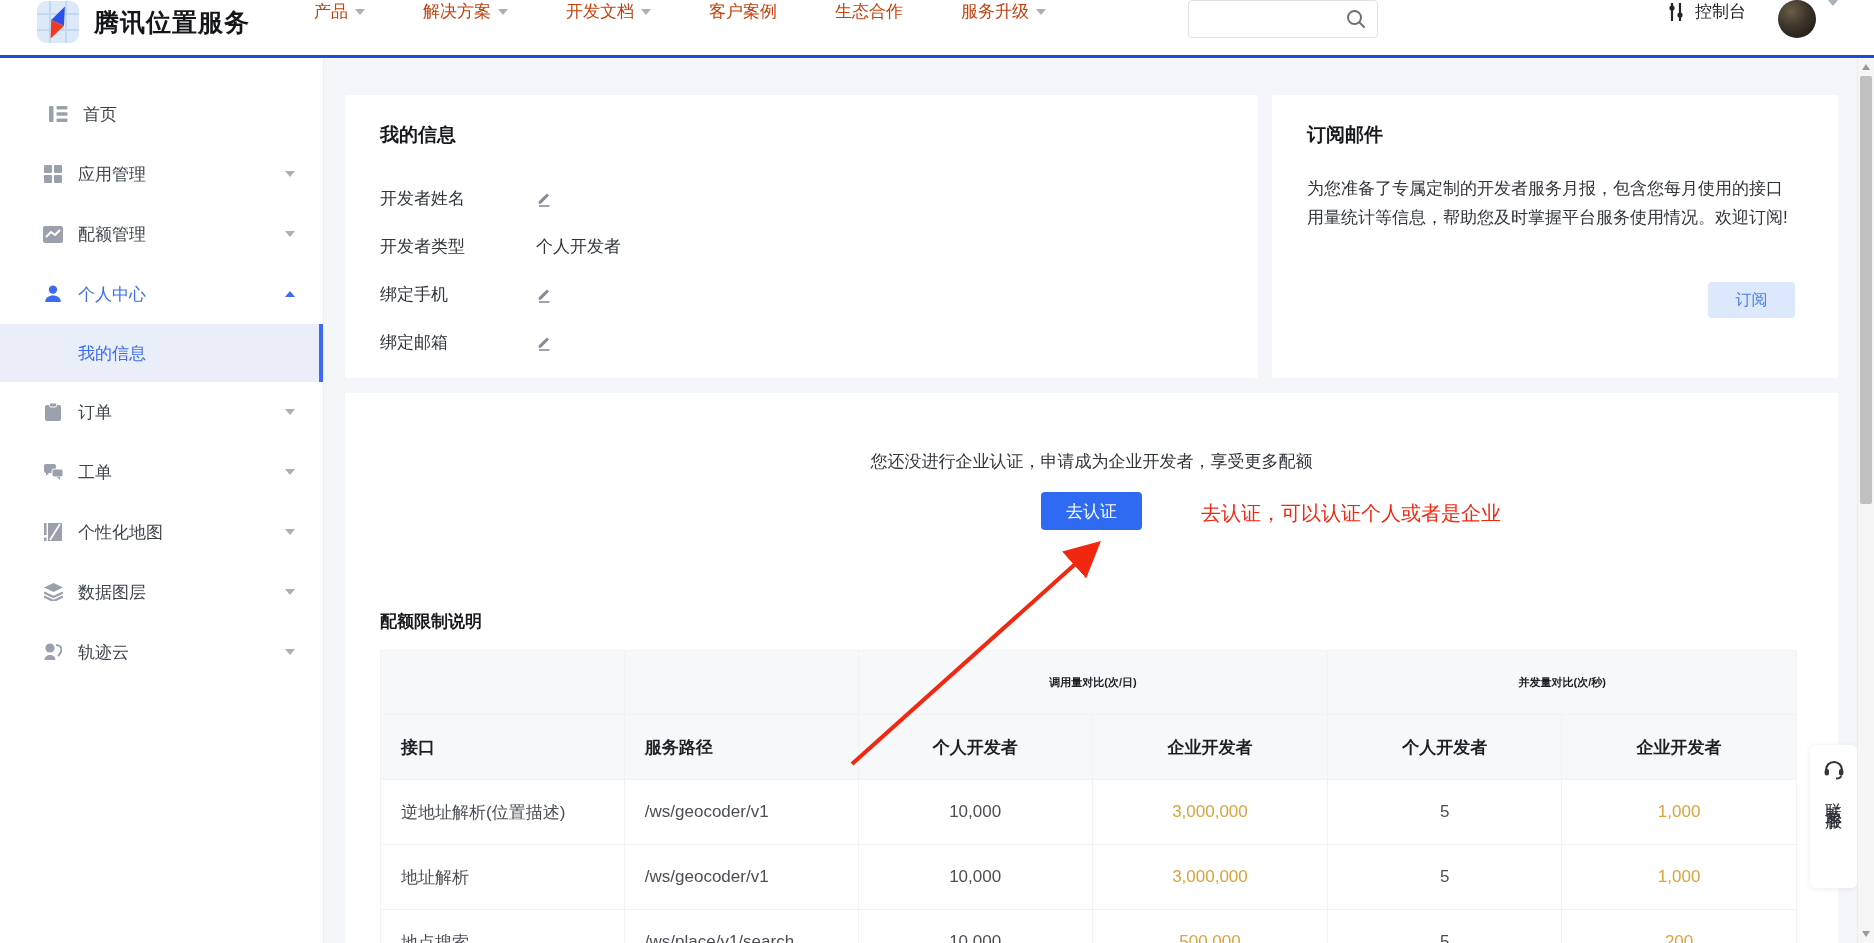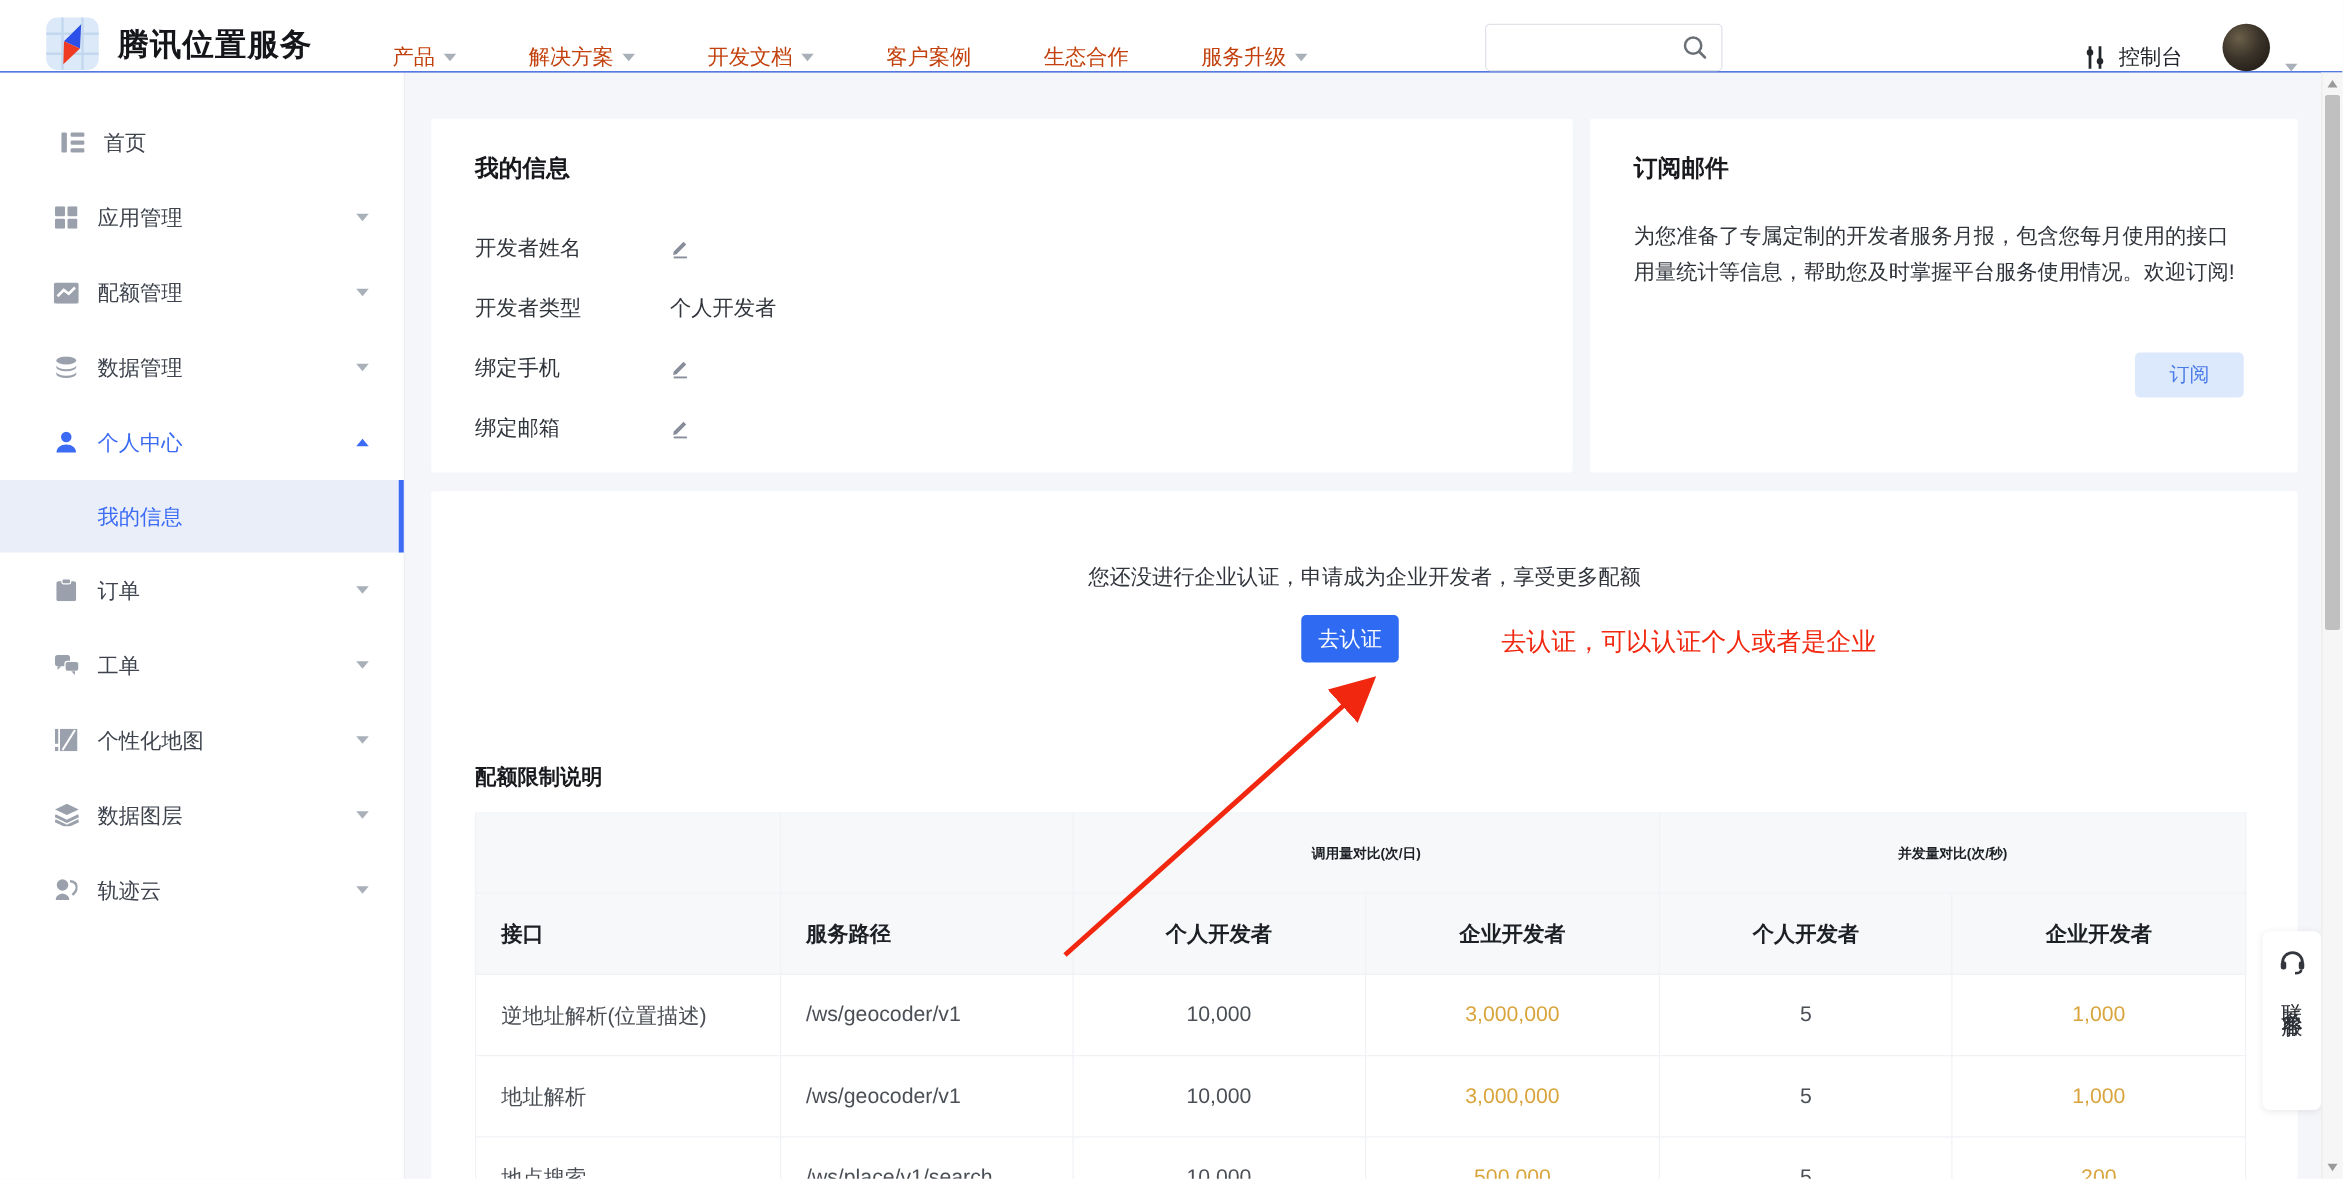--- a/index.html
+++ b/index.html
@@ -1,21 +1,21 @@
 <!DOCTYPE html>
 <html><head>
 <meta charset="utf-8">
 <style>
   * { margin:0; padding:0; box-sizing:border-box; }
   html,body { width:1874px; height:943px; overflow:hidden; }
   body { font-family:"Liberation Sans","DejaVu Sans",sans-serif; background:#f4f6fa; color:#333; position:relative; }
 
   
   .topbar { position:absolute; top:0; left:0; width:1874px; height:58px; background:#fff;
-            border-bottom:1px solid #1d4ed8; display:flex; align-items:flex-end; padding:0 36px; z-index:30; }
+            border-bottom:3px solid #1d4ed8; display:flex; align-items:flex-start; padding:0 36px; z-index:30; }
   .brand { display:flex; align-items:center; gap:14px; cursor:pointer; }
   .brand-logo { width:44px; height:44px; }
   .brand-title { font-size:25px; font-weight:bold; color:#14161a; letter-spacing:1px; }
   .topnav { display:flex; align-items:center; margin-left:64px; }
   .topnav-item { display:flex; align-items:center; gap:7px; margin-right:58px; font-size:17px; color:#c2410c; cursor:pointer; white-space:nowrap; }
   .caret-down { width:0; height:0; border-left:5px solid transparent; border-right:5px solid transparent; border-top:6px solid #aab0b9; }
   .caret-up-blue { width:0; height:0; border-left:5px solid transparent; border-right:5px solid transparent; border-bottom:6px solid #3b6bf5; }
   .searchbox { margin-left:auto; width:190px; height:38px; border:1px solid #dfe2e7; border-radius:4px; background:#fff;
                display:flex; align-items:center; justify-content:flex-end; padding:0 10px; }
   .console-entry { display:flex; align-items:center; gap:9px; margin-left:288px; font-size:17px; color:#23262b; cursor:pointer; white-space:nowrap; }
@@ -44,21 +44,21 @@
   .profile-row { display:flex; align-items:center; height:48px; font-size:17px; color:#30343b;gap:36px; }
   .profile-label { width:120px; }
   .edit-icon { cursor:pointer; display:inline-flex; }
   .subscribe-card { width:566px; height:283px; padding:27px 35px; position:relative; }
   .subscribe-desc { margin-top:27px; width:492px; font-size:17px; line-height:1.68; color:#30343b; }
   .subscribe-btn { position:absolute; right:43px; top:187px; width:87px; height:36px; background:#dce9fd; color:#4a7ce8;
                    border:none; border-radius:4px; font-size:16px; cursor:pointer; font-family:inherit; }
 
   .main-card { margin-top:15px; width:1493px; height:700px; position:relative; padding:0; }
   .cert-notice { position:absolute; top:57px; left:0; width:100%; text-align:center; font-size:17px; color:#30343b; }
-  .cert-btn { position:absolute; top:99px; left:696px; width:78px; height:38px; background:#2e6af2; color:#fff;
+  .cert-btn { position:absolute; top:99px; left:696px; width:101px; height:38px; background:#2e6af2; color:#fff;
               border:none; border-radius:4px; font-size:17px; cursor:pointer; font-family:inherit; }
   .annotation { position:absolute; top:107px; left:856px; font-size:20px; color:#f1270f; white-space:nowrap; }
   .arrow-svg { position:absolute; left:0; top:0; width:1493px; height:700px; pointer-events:none; z-index:5; }
   .quota-title { position:absolute; top:217px; left:35px; font-size:17px; font-weight:bold; color:#17191d; }
 
   .quota-table { position:absolute; top:257px; left:35px; width:1417px; border-collapse:collapse; font-size:17px; }
   .quota-table th, .quota-table td { border:1px solid #f0f2f6; }
   .quota-table thead th { background:#f7f8fa; font-weight:bold; color:#1c1f24; }
   .quota-table .gh-row th { height:64px; font-size:11px; }
   .quota-table .ch-row th { height:65px; }
@@ -175,31 +175,20 @@
     <span class="side-icon">
       <svg width="20" height="17" viewBox="0 0 20 17">
           <rect x="0" y="0" width="20" height="17" rx="2" fill="#9ba1ac"></rect>
           <polyline points="3,11 8,6 12,9 17,4" fill="none" stroke="#fff" stroke-width="2"></polyline>
         </svg>
     </span>
     <span class="side-label">配额管理</span>
     <span class="caret-down"></span>
   </div>
 
-  <div class="side-item">
-    <span class="side-icon">
-      <svg width="18" height="18" viewBox="0 0 18 18">
-          <ellipse cx="9" cy="3.4" rx="8" ry="3.2" fill="#9ba1ac"></ellipse>
-          <path d="M1 7.2a8 3.2 0 0 0 16 0v1.6a8 3.2 0 0 1-16 0z" fill="#9ba1ac"></path>
-          <path d="M1 12.4a8 3.2 0 0 0 16 0v1.8a8 3.2 0 0 1-16 0z" fill="#9ba1ac"></path>
-        </svg>
-    </span>
-    <span class="side-label">数据管理</span>
-    <span class="caret-down"></span>
-  </div>
 
   <div class="side-item active">
     <span class="side-icon">
       <svg width="18" height="18" viewBox="0 0 18 18">
           <circle cx="9" cy="4.6" r="4.2" fill="#3b6bf5"></circle>
           <path d="M1.2 17c0-4 3.4-6.4 7.8-6.4s7.8 2.4 7.8 6.4z" fill="#3b6bf5"></path>
         </svg>
     </span>
     <span class="side-label">个人中心</span>
     <span class="caret-up-blue"></span>

